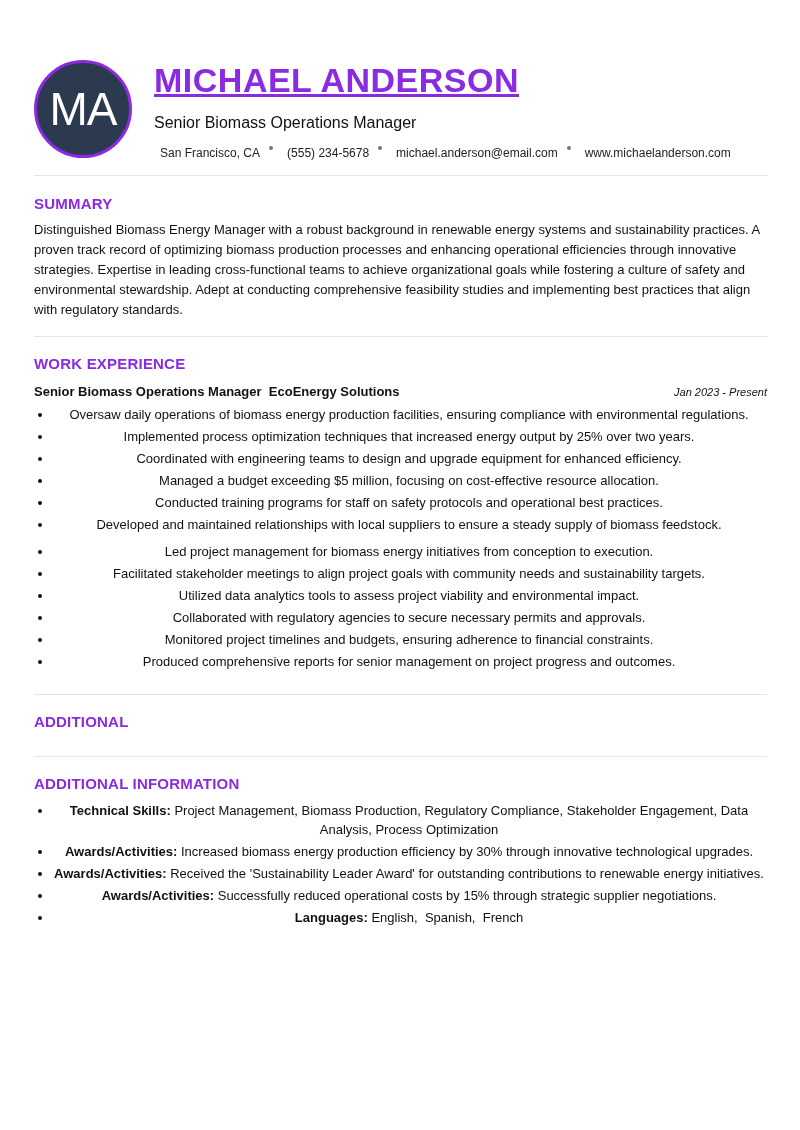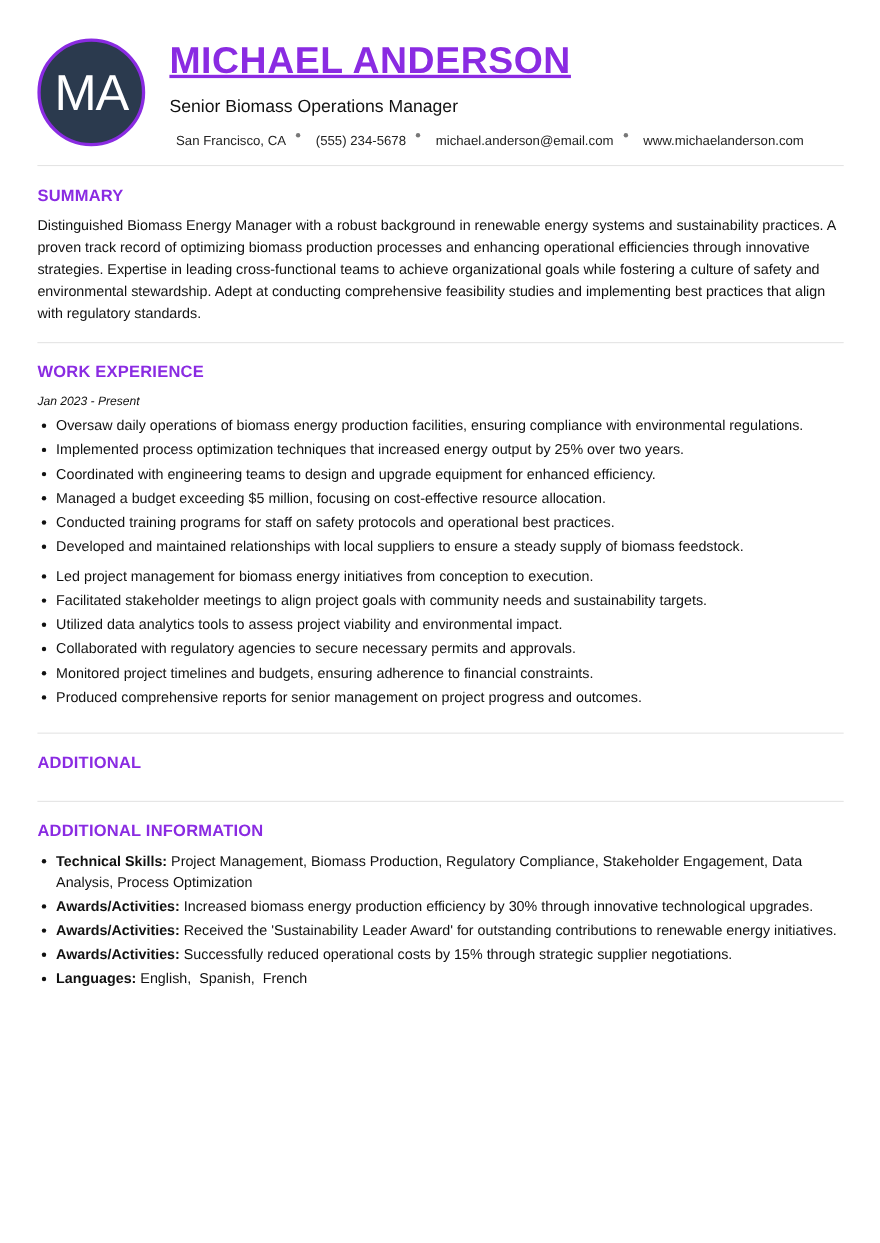--- a/index.html
+++ b/index.html
@@ -1,36 +1,36 @@
 <!DOCTYPE html>
 <html><head>
   <meta charset="utf-8">
   <style>
     html, body { margin: 0; padding: 0; background: #ffffff; }
     body { width: 800px; height: 1130px; position: relative; font-family: "Liberation Sans", sans-serif; color: #111111; overflow: hidden; }
     .page { position: absolute; left: 34px; top: 0; width: 733px; }
 
-    .header { position: relative; height: 150px; }
+    .header { position: relative; height: 150px; margin-top: 25px; }
     .avatar { position: absolute; left: 0; top: 35px; width: 98px; height: 98px; border-radius: 50%; background: #2b3a4e; border: 3px solid #8a2be2; box-sizing: border-box; display: flex; align-items: center; justify-content: center; color: #ffffff; font-size: 46px; letter-spacing: -1px; }
     .name { position: absolute; left: 120px; top: 36px; font-size: 34px; font-weight: bold; color: #8a2be2; letter-spacing: 0.5px; margin: 0; text-decoration: underline; }
     .role { position: absolute; left: 120px; top: 89px; font-size: 16px; color: #111111; }
     .contacts { position: absolute; left: 126px; top: 121px; font-size: 12px; color: #222222; display: flex; white-space: nowrap; }
     .contacts .item { display: inline-flex; align-items: flex-start; }
     .contacts .dot { display: inline-block; width: 4px; height: 4px; border-radius: 50%; background: #777777; margin: 0 14px 0 9px; }
 
     .divider { height: 1px; background: #e4e4e4; width: 733px; }
 
     .section-title { font-size: 15px; font-weight: bold; color: #8a2be2; margin: 0; letter-spacing: 0.2px; }
     .summary-text { font-size: 13px; line-height: 20px; color: #111111; margin-top: 8px; }
 
     .job-head { display: flex; justify-content: space-between; align-items: baseline; }
     .job-title { font-size: 13px; font-weight: bold; }
     .job-date { font-size: 11px; font-style: italic; color: #111111; }
 
-    ul.bullets { list-style: none; padding: 0; margin: 0; }
+    ul.bullets { list-style: none; padding: 0; margin: 0; text-align: center; }
     ul.bullets li { position: relative; padding-left: 17px; font-size: 13px; line-height: 19px; margin-bottom: 3px; }
     ul.bullets li::before { content: ""; position: absolute; left: 4px; top: 8px; width: 4px; height: 4px; border-radius: 50%; background: #111111; }
     .label { font-weight: bold; }
   </style>
 </head>
 <body>
 
 <div class="page">
 
   <div class="header">
@@ -65,20 +65,21 @@
     <div class="summary-text">Distinguished Biomass Energy Manager with a robust background in renewable energy systems and sustainability practices. A proven track record of optimizing biomass production processes and enhancing operational efficiencies through innovative strategies. Expertise in leading cross-functional teams to achieve organizational goals while fostering a culture of safety and environmental stewardship. Adept at conducting comprehensive feasibility studies and implementing best practices that align with regulatory standards.</div>
   </div>
 
   <div class="divider"></div>
 
   <div style="padding-top:18px; padding-bottom:20px;">
     <h2 class="section-title">WORK EXPERIENCE</h2>
 
     <div style="margin-top:12px;">
       <div class="job-head">
+        <span class="job-title" style="white-space:pre;">Senior Biomass Operations Manager  EcoEnergy Solutions</span>
         <span class="job-date">Jan 2023 - Present</span>
       </div>
       <ul class="bullets" style="margin-top:6px;">
         <li>Oversaw daily operations of biomass energy production facilities, ensuring compliance with environmental regulations.</li>
         <li>Implemented process optimization techniques that increased energy output by 25% over two years.</li>
         <li>Coordinated with engineering teams to design and upgrade equipment for enhanced efficiency.</li>
         <li>Managed a budget exceeding $5 million, focusing on cost-effective resource allocation.</li>
         <li>Conducted training programs for staff on safety protocols and operational best practices.</li>
         <li>Developed and maintained relationships with local suppliers to ensure a steady supply of biomass feedstock.</li>
       </ul>

